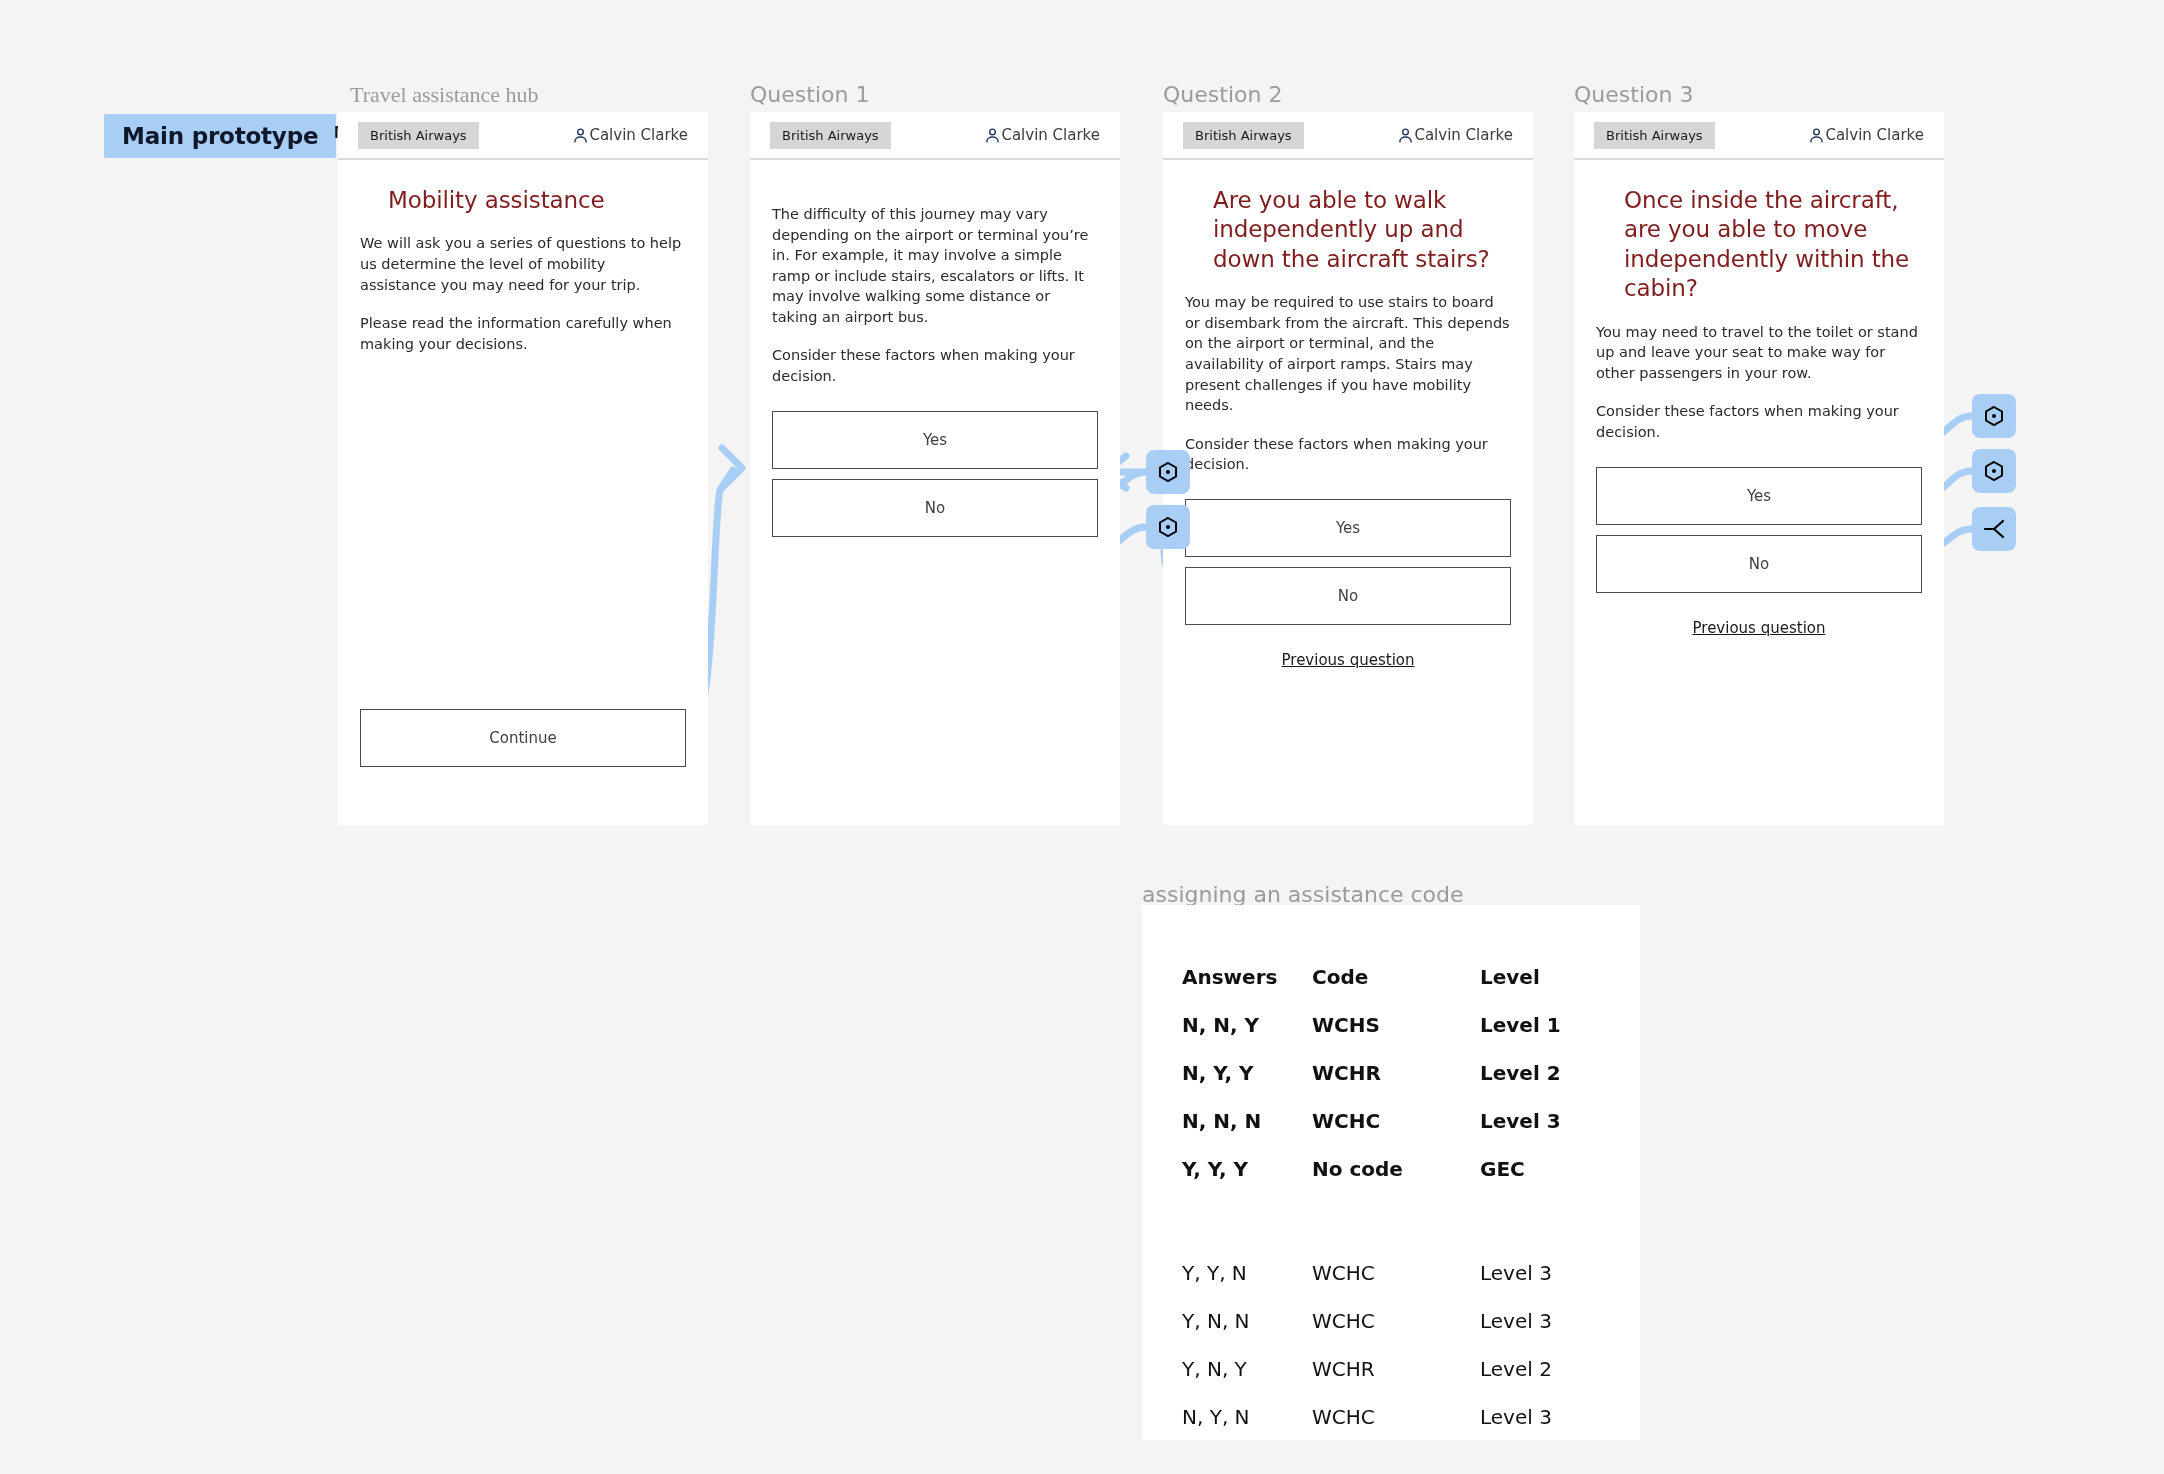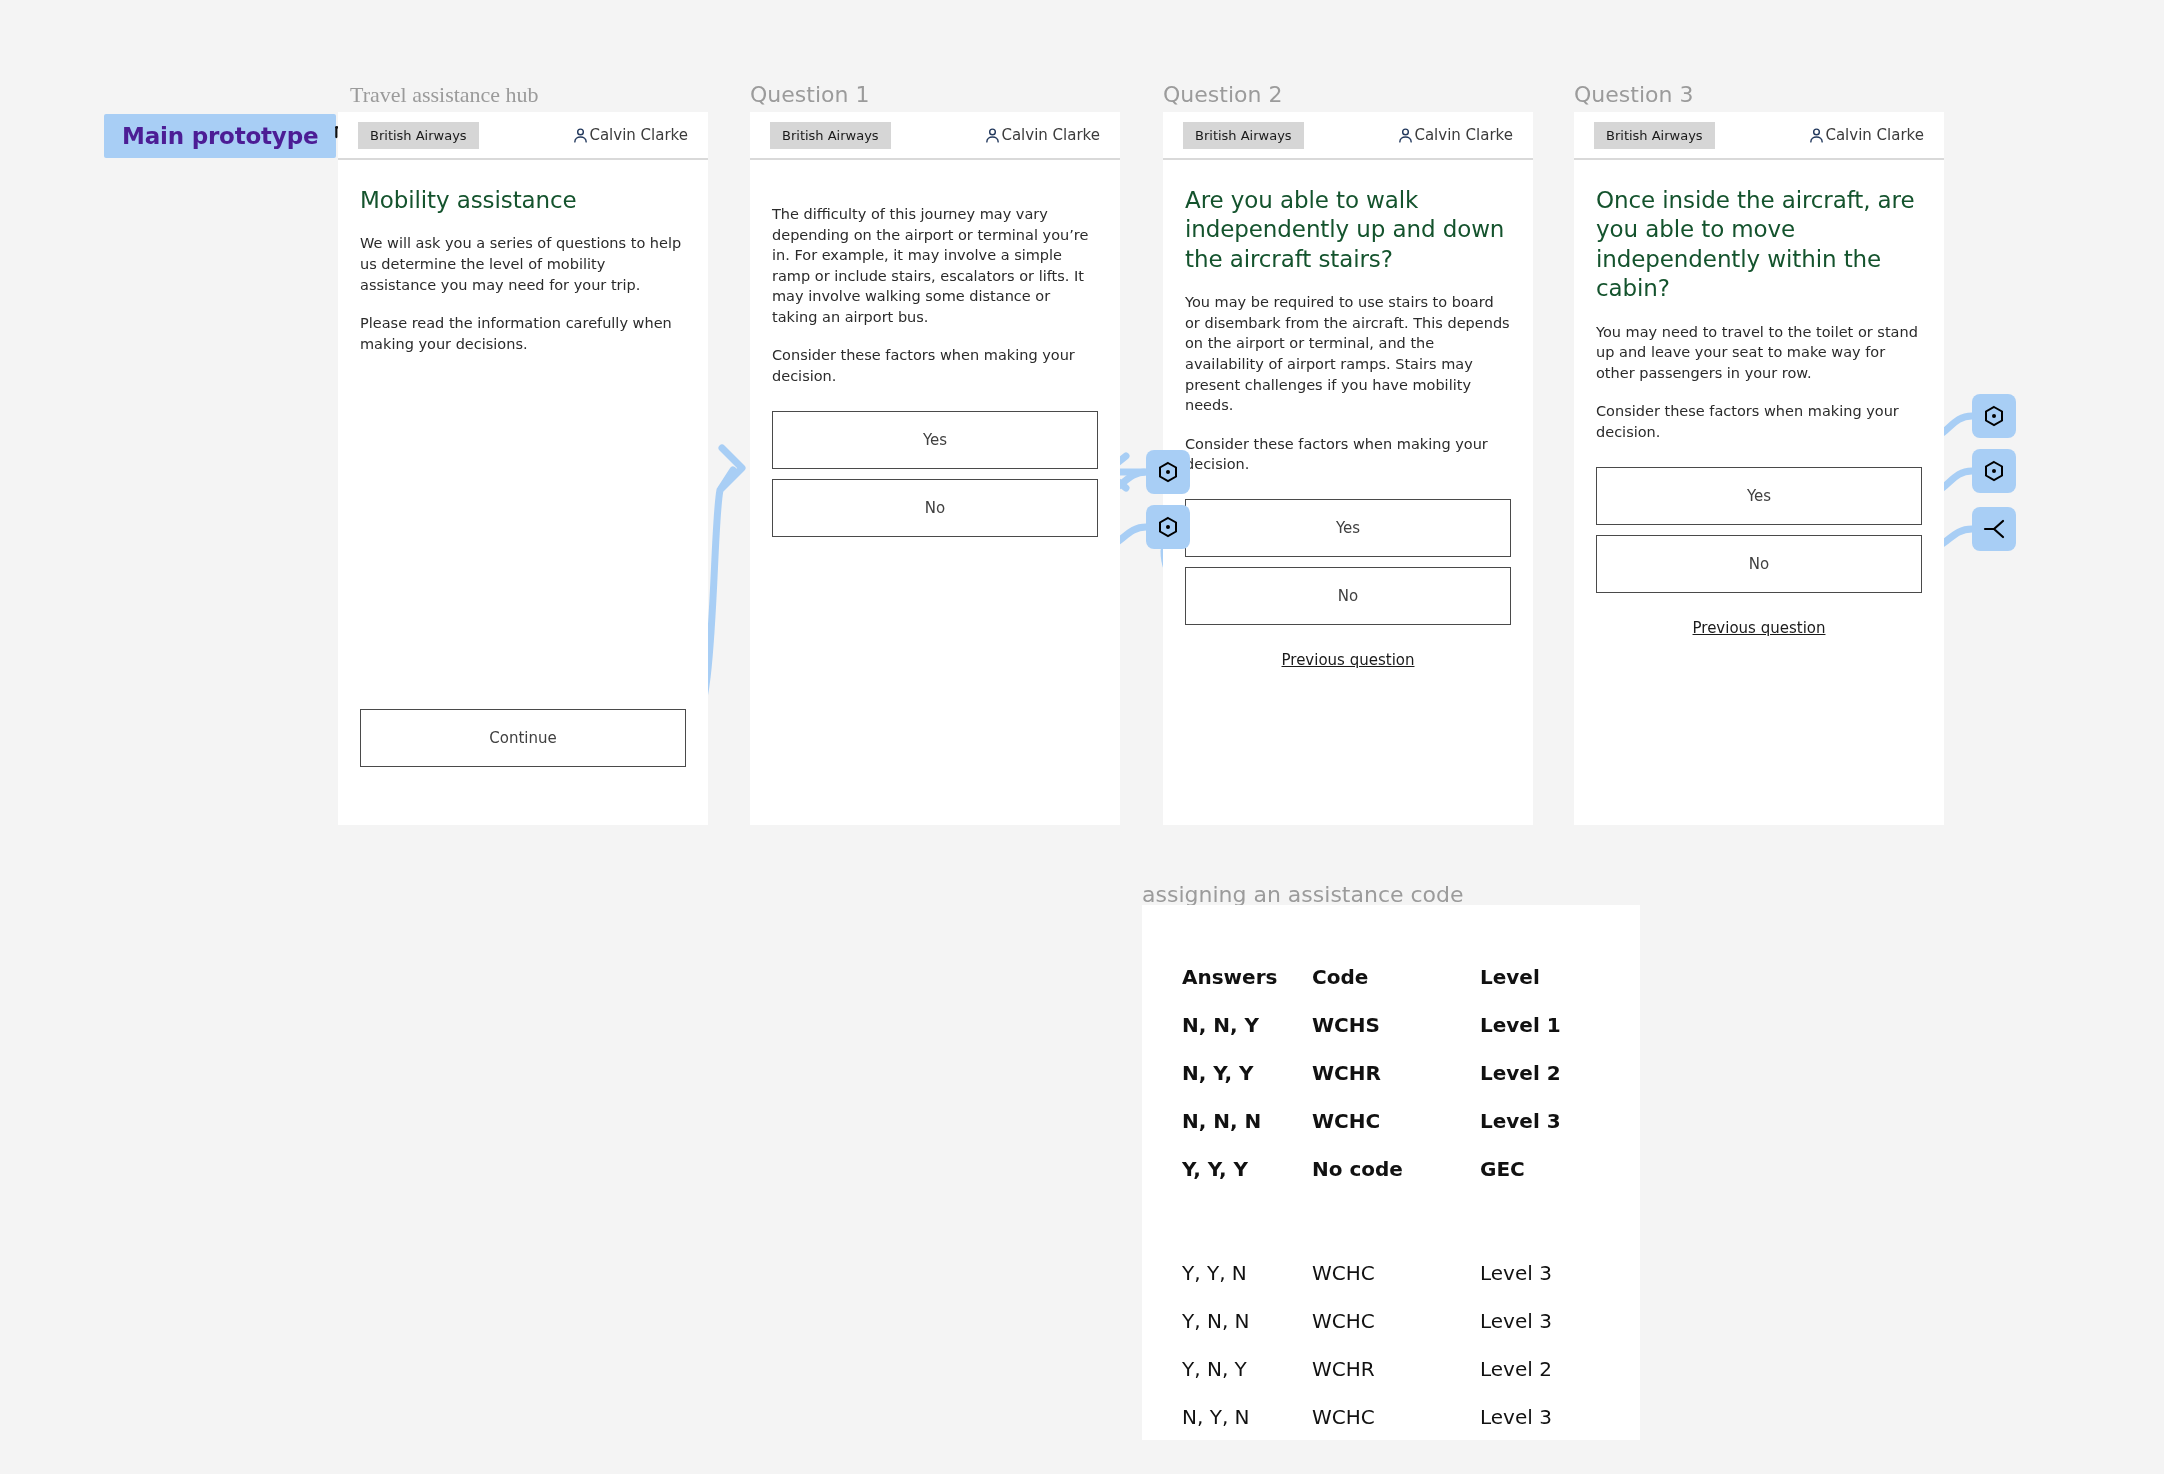--- a/index.html
+++ b/index.html
@@ -14,21 +14,21 @@
   
   .proto-badge {
     position: absolute; left: 104px; top: 114px;
     width: 232px; height: 44px;
     background: #a8cef5;
     display: flex; align-items: center; gap: 14px;
     padding: 0 18px;
     border-radius: 2px;
   }
   .proto-badge .label {
-    font-size: 23px; font-weight: bold; color: #4c1d95; letter-spacing: -0.2px;
+    font-size: 23px; font-weight: bold; color: #0f172a; letter-spacing: -0.2px;
     white-space: nowrap;
   }
   .proto-badge .play-ico { width: 26px; height: 26px; display:block; }
 
   
   .frame-title {
     position: absolute;
     font-size: 22px; color: #9b9b9b;
     font-family: "DejaVu Sans", sans-serif;
     white-space: nowrap;
@@ -51,22 +51,23 @@
     font-size: 13px;
     padding: 6px 12px;
     white-space: nowrap;
   }
   .user-chunk { display:flex; align-items:center; gap: 0; }
   .user-chunk .uname { font-size: 15px; color: #3b3b3b; white-space: nowrap; }
   .person-ico { width: 17px; height: 17px; display:block; }
 
   .card-body { padding: 26px 22px 0 22px; }
   .card-title {
-    font-size: 23px; color: #14532d; line-height: 1.28; font-weight: 400;
+    font-size: 23px; color: #7f1d1d; line-height: 1.28; font-weight: 400;
     letter-spacing: -0.1px;
+    margin-left: 28px;
   }
   .card-p {
     font-size: 14.5px; color: #2b2b2b; line-height: 1.42; margin-top: 18px;
   }
 
   .opt-btn {
     border: 1.5px solid #4a4a4a;
     background: #fff;
     height: 58px;
     display: flex; align-items: center; justify-content: center;

